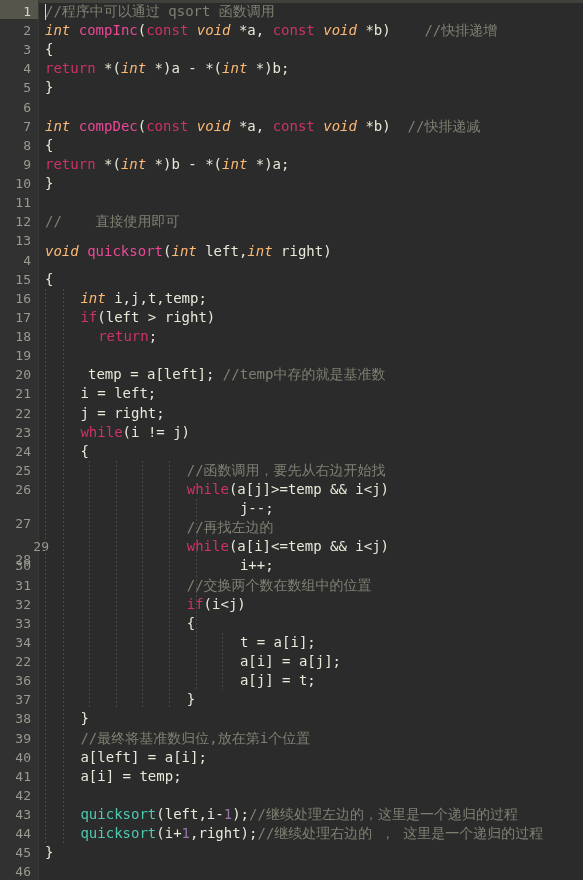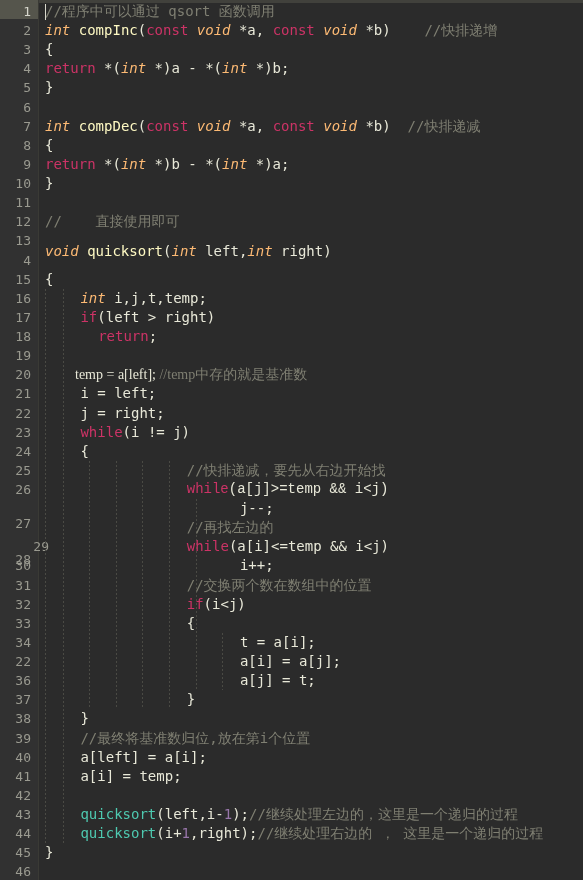--- a/index.html
+++ b/index.html
@@ -101,21 +101,21 @@
   .caret {
     position: absolute;
     width: 1px;
     height: 16px;
     background: #d8d8cc;
   }
 
   
   .t-kw      { color: #cc3366; }            
   .t-type    { color: #fdba74; font-style: italic; }  
-  .t-fn      { color: #fef9c3; }            
+  .t-fn      { color: #ec4899; }            
   .t-call    { color: #4ec9b0; }            
   .t-num     { color: #9876aa; }            
   .t-cmt     { color: #7f7f72; }            
   .t-plain   { color: #e8e8d8; }
 </style>
 </head>
 <body>
 
 <div id="editor">
   <div class="top-strip"></div>
@@ -194,27 +194,27 @@
         <div class="code" style="top: 174.08px; left: 6px;"><span class="t-plain">}</span></div>
         <div class="code" style="top: 193.2px; left: 6px;"></div>
         <div class="code" style="top: 212.32px; left: 6px;"><span class="t-cmt">//    直接使用即可</span></div>
         <div class="code" style="top: 231.44px; left: 6px;"></div>
         <div class="code" style="top: 242px; left: 6px;"><span class="t-type">void</span><span class="t-plain"> </span><span class="t-fn">quicksort</span><span class="t-plain">(</span><span class="t-type">int</span><span class="t-plain"> left,</span><span class="t-type">int</span><span class="t-plain"> right)</span></div>
         <div class="code" style="top: 269.68px; left: 6px;"><span class="t-plain">{</span></div>
         <div class="code" style="top: 288.8px; left: 41.44px;"><span class="t-type">int</span><span class="t-plain"> i,j,t,temp;</span></div>
         <div class="code" style="top: 307.92px; left: 41.44px;"><span class="t-kw">if</span><span class="t-plain">(left &gt; right)</span></div>
         <div class="code" style="top: 327.04px; left: 59.16px;"><span class="t-kw">return</span><span class="t-plain">;</span></div>
         <div class="code" style="top: 346.16px; left: 6px;"></div>
-        <div class="code" style="top: 365.28px; left: 36px; font-family: Liberation Serif, serif;"><span class="t-plain">temp = a[left]; </span><span class="t-cmt">//temp中存的就是基准数</span></div>
+        <div class="code" style="top: 365.28px; left: 49px;"><span class="t-plain">temp = a[left]; </span><span class="t-cmt">//temp中存的就是基准数</span></div>
         <div class="code" style="top: 384.4px; left: 41.44px;"><span class="t-plain">i = left;</span></div>
         <div class="code" style="top: 403.52px; left: 41.44px;"><span class="t-plain">j = right;</span></div>
         <div class="code" style="top: 422.64px; left: 41.44px;"><span class="t-kw">while</span><span class="t-plain">(i != j)</span></div>
         <div class="code" style="top: 441.76px; left: 41.44px;"><span class="t-plain">{</span></div>
-        <div class="code" style="top: 460.88px; left: 147.76px;"><span class="t-cmt">//快排递减，要先从右边开始找</span></div>
-        <div class="code" style="top: 480px; left: 147.76px; font-family: Liberation Mono, monospace;"><span class="t-kw">while</span><span class="t-plain">(a[j]&gt;=temp &amp;&amp; i&lt;j)</span></div>
+        <div class="code" style="top: 460.88px; left: 147.76px;"><span class="t-cmt">//函数调用，要先从右边开始找</span></div>
+        <div class="code" style="top: 480px; left: 147.76px;"><span class="t-kw">while</span><span class="t-plain">(a[j]&gt;=temp &amp;&amp; i&lt;j)</span></div>
         <div class="code" style="top: 499.12px; left: 200.92px;"><span class="t-plain">j--;</span></div>
         <div class="code" style="top: 518.24px; left: 147.76px;"><span class="t-cmt">//再找左边的</span></div>
         <div class="code" style="top: 537.36px; left: 147.76px;"><span class="t-kw">while</span><span class="t-plain">(a[i]&lt;=temp &amp;&amp; i&lt;j)</span></div>
         <div class="code" style="top: 556.48px; left: 200.92px;"><span class="t-plain">i++;</span></div>
         <div class="code" style="top: 575.6px; left: 147.76px;"><span class="t-cmt">//交换两个数在数组中的位置</span></div>
         <div class="code" style="top: 594.72px; left: 147.76px;"><span class="t-kw">if</span><span class="t-plain">(i&lt;j)</span></div>
         <div class="code" style="top: 613.84px; left: 147.76px;"><span class="t-plain">{</span></div>
         <div class="code" style="top: 632.96px; left: 200.92px;"><span class="t-plain">t = a[i];</span></div>
         <div class="code" style="top: 652.08px; left: 200.92px;"><span class="t-plain">a[i] = a[j];</span></div>
         <div class="code" style="top: 671.2px; left: 200.92px;"><span class="t-plain">a[j] = t;</span></div>

